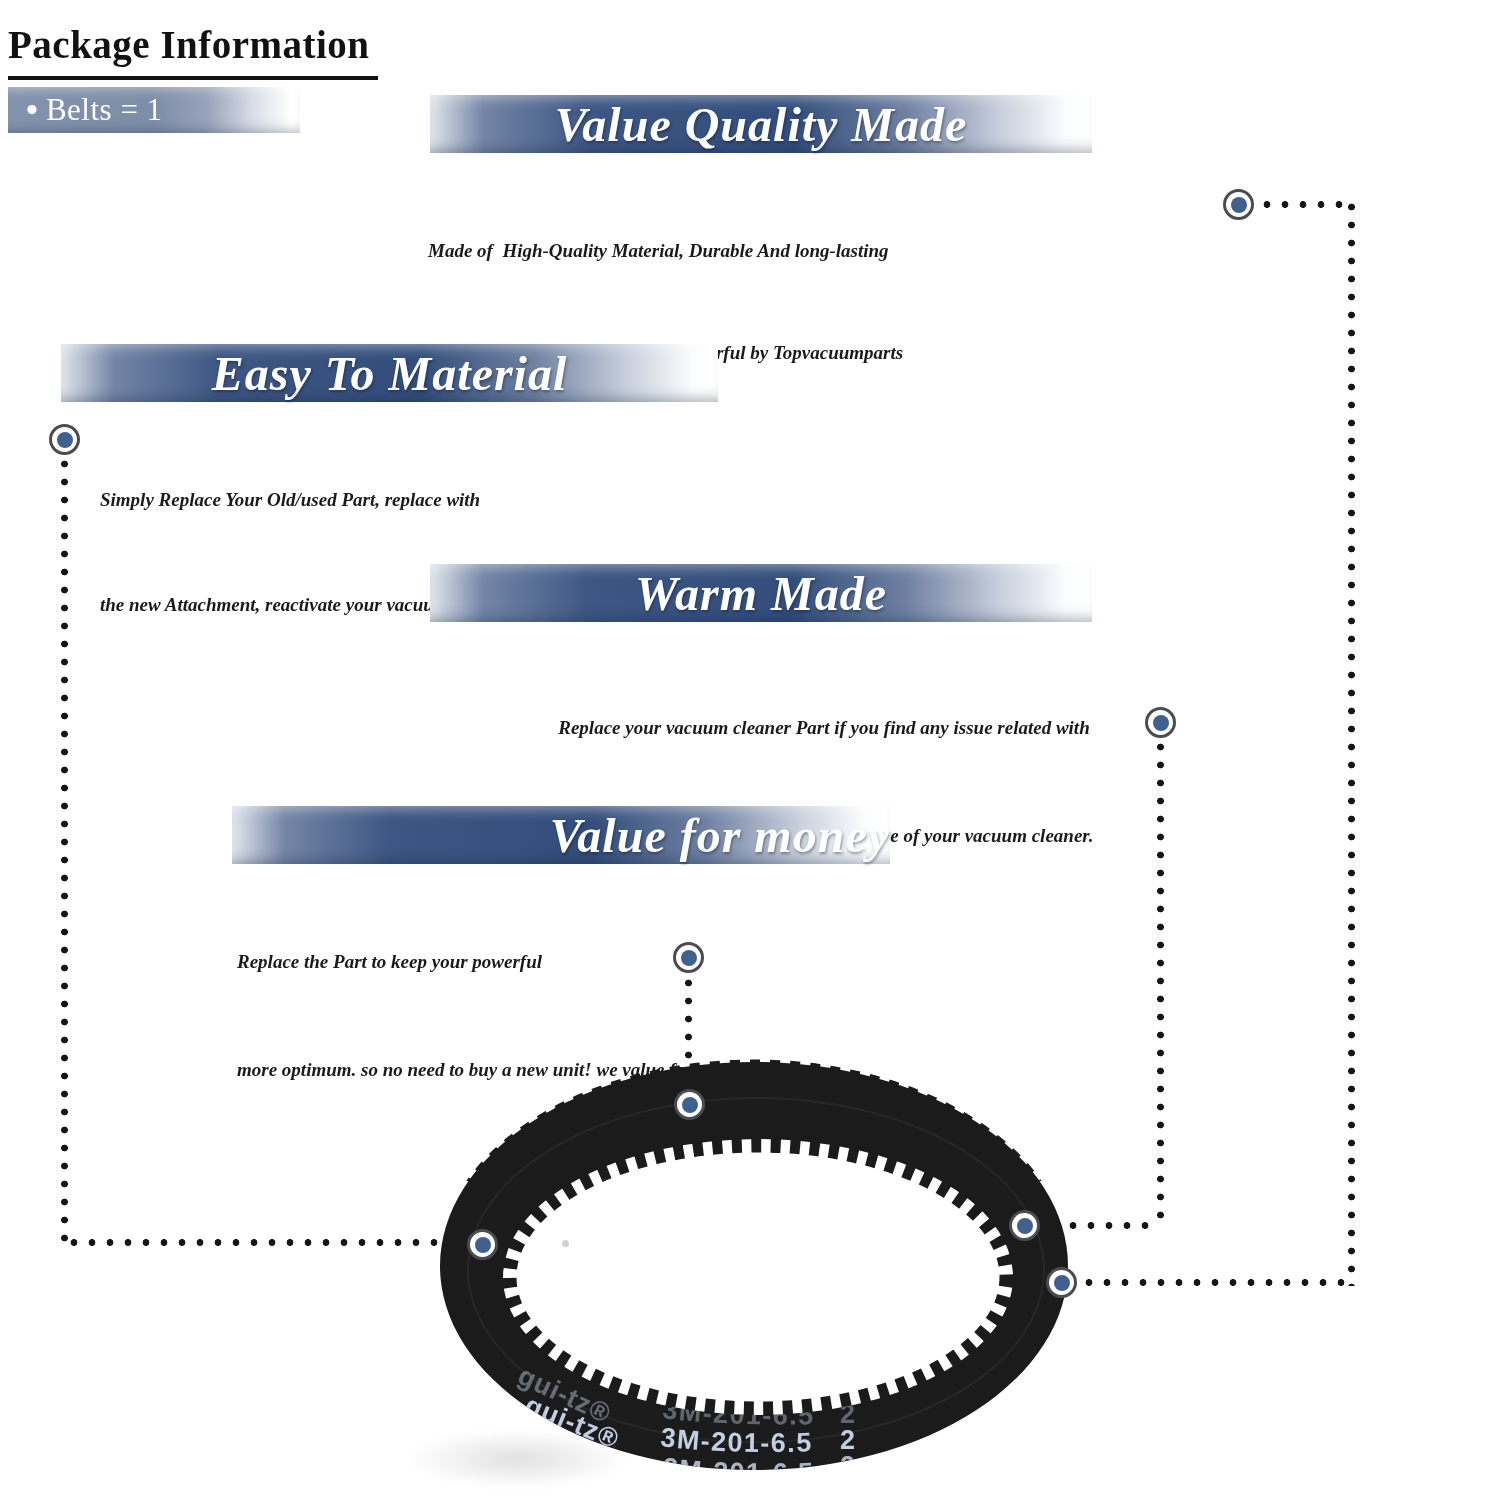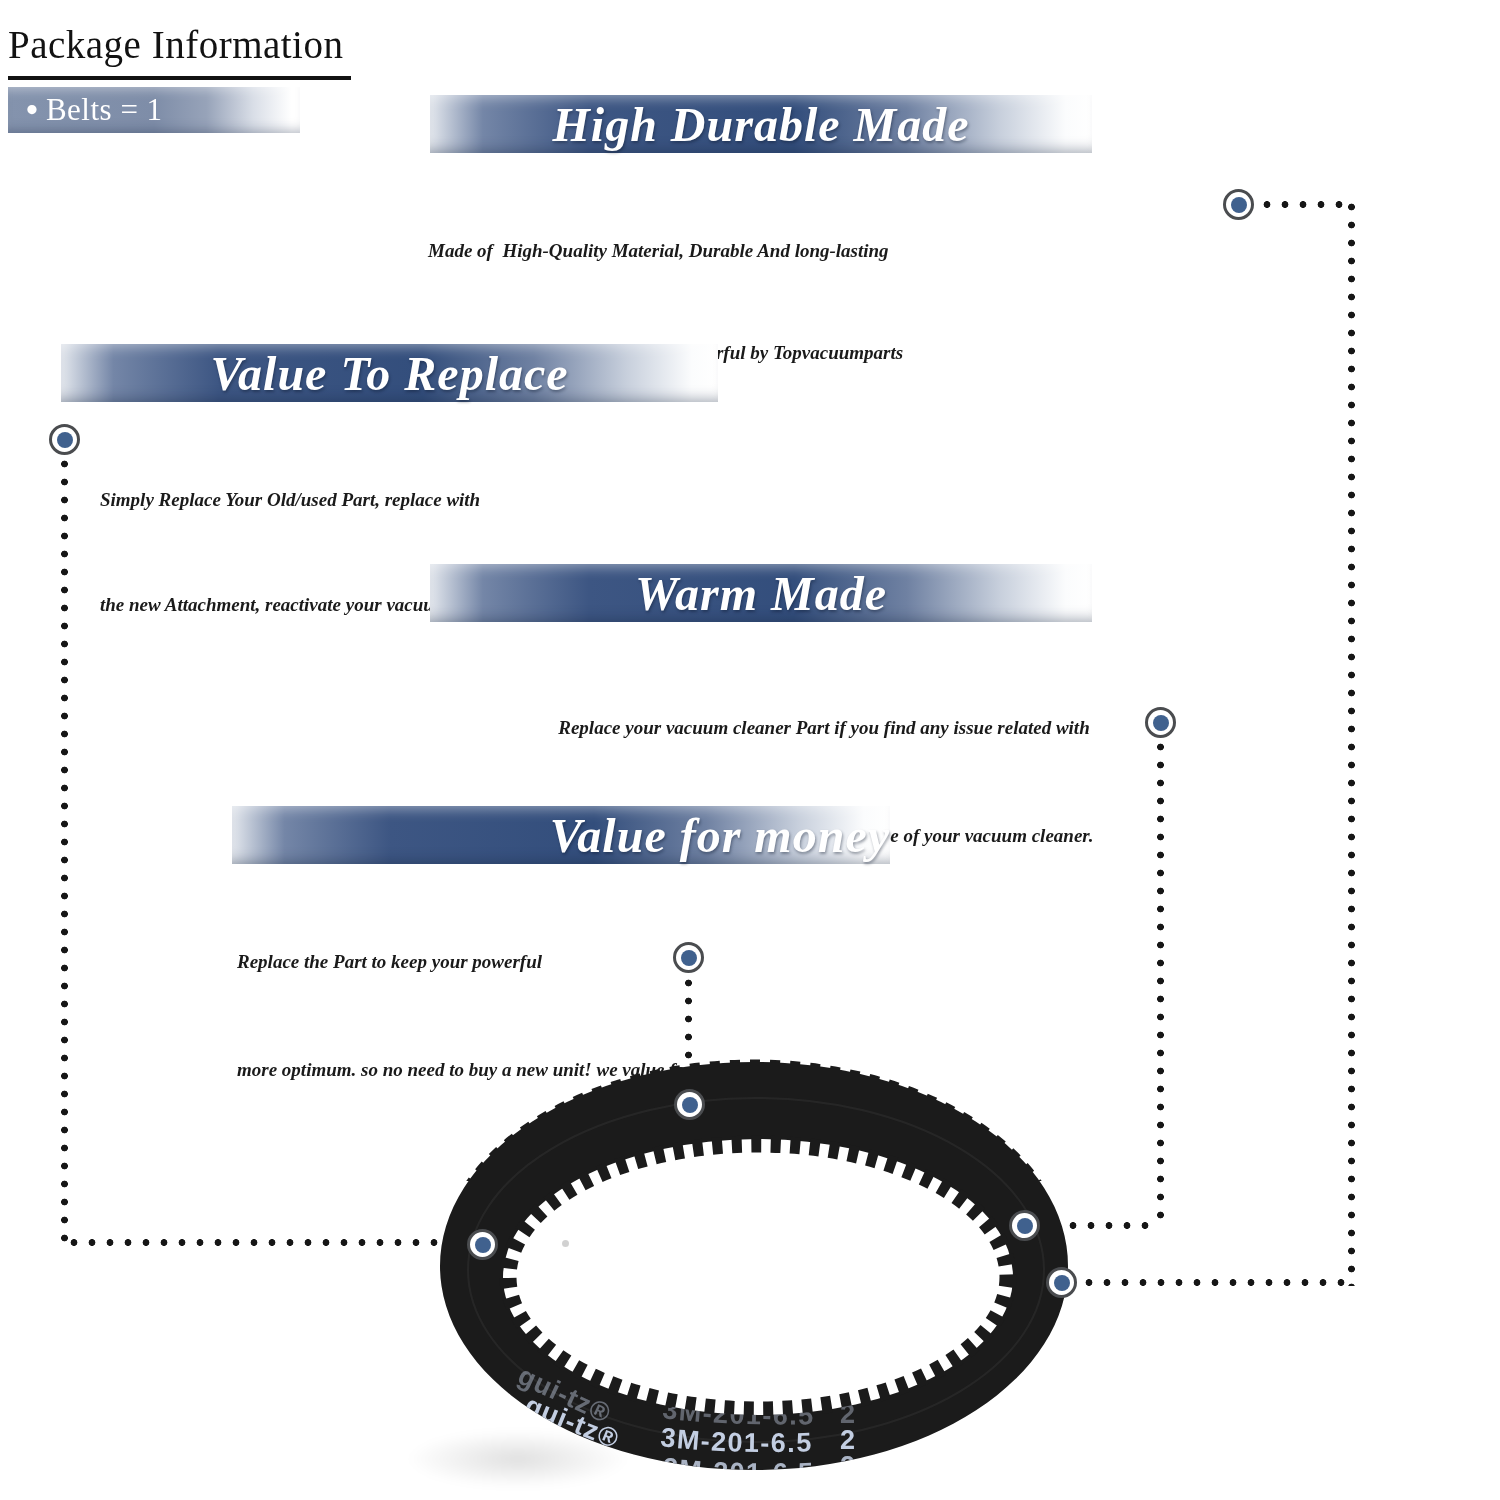--- a/index.html
+++ b/index.html
@@ -1,20 +1,20 @@
 <!DOCTYPE html>
 <html><head>
 <meta charset="utf-8">
 <style>
   html,body{margin:0;padding:0;background:#fff;}
   .page{position:relative;width:1500px;height:1500px;background:#ffffff;overflow:hidden;
         font-family:"Liberation Serif","DejaVu Serif",serif;}
 
   
-  .page-title{position:absolute;left:8px;top:22px;font-weight:400;font-size:39px;color:#121212;
+  .page-title{position:absolute;left:8px;top:22px;font-weight:700;font-size:39px;color:#121212;
               letter-spacing:.5px;border-bottom:4px solid #121212;padding:0 8px 9px 0;}
 
   
   .belts-banner{position:absolute;left:8px;top:87px;width:292px;height:46px;display:flex;align-items:center;
         padding-left:18px;box-sizing:border-box;
         background:linear-gradient(90deg,#8493ad 0%,#7e8da8 50%,#97a3b9 68%,#d9dee7 84%,#ffffff 97%);
         box-shadow:inset 0 10px 12px -8px rgba(255,255,255,.45), inset 0 -10px 12px -8px rgba(25,40,70,.35);}
   .belts-banner .bullet{color:#fff;font-size:34px;font-weight:700;margin-right:8px;line-height:1;}
   .belts-banner .label{color:#fff;font-size:31px;font-weight:400;letter-spacing:.5px;}
 
@@ -63,29 +63,29 @@
 <div class="page">
 
   <div class="page-title">Package Information</div>
 
   <div class="belts-banner">
     <span class="bullet">•</span>
     <span class="label">Belts = 1</span>
   </div>
 
   <div class="banner" id="banner-hq">
-    <span class="heading">High Durable Made</span>
+    <span class="heading">Value Quality Made</span>
   </div>
   <div class="para" id="para-hq">
     <div>Made of  High-Quality Material, Durable And long-lasting</div>
     <div>Reliability, make vacuum more powerful by Topvacuumparts</div>
   </div>
 
   <div class="banner" id="banner-easy">
-    <span class="heading">Value To Replace</span>
+    <span class="heading">Easy To Material</span>
   </div>
   <div class="para" id="para-easy">
     <div>Simply Replace Your Old/used Part, replace with</div>
     <div>the new Attachment, reactivate your vacuum cleaner.</div>
   </div>
 
   <div class="banner" id="banner-warm">
     <span class="heading">Warm Made</span>
   </div>
   <div class="para" id="para-warm">

